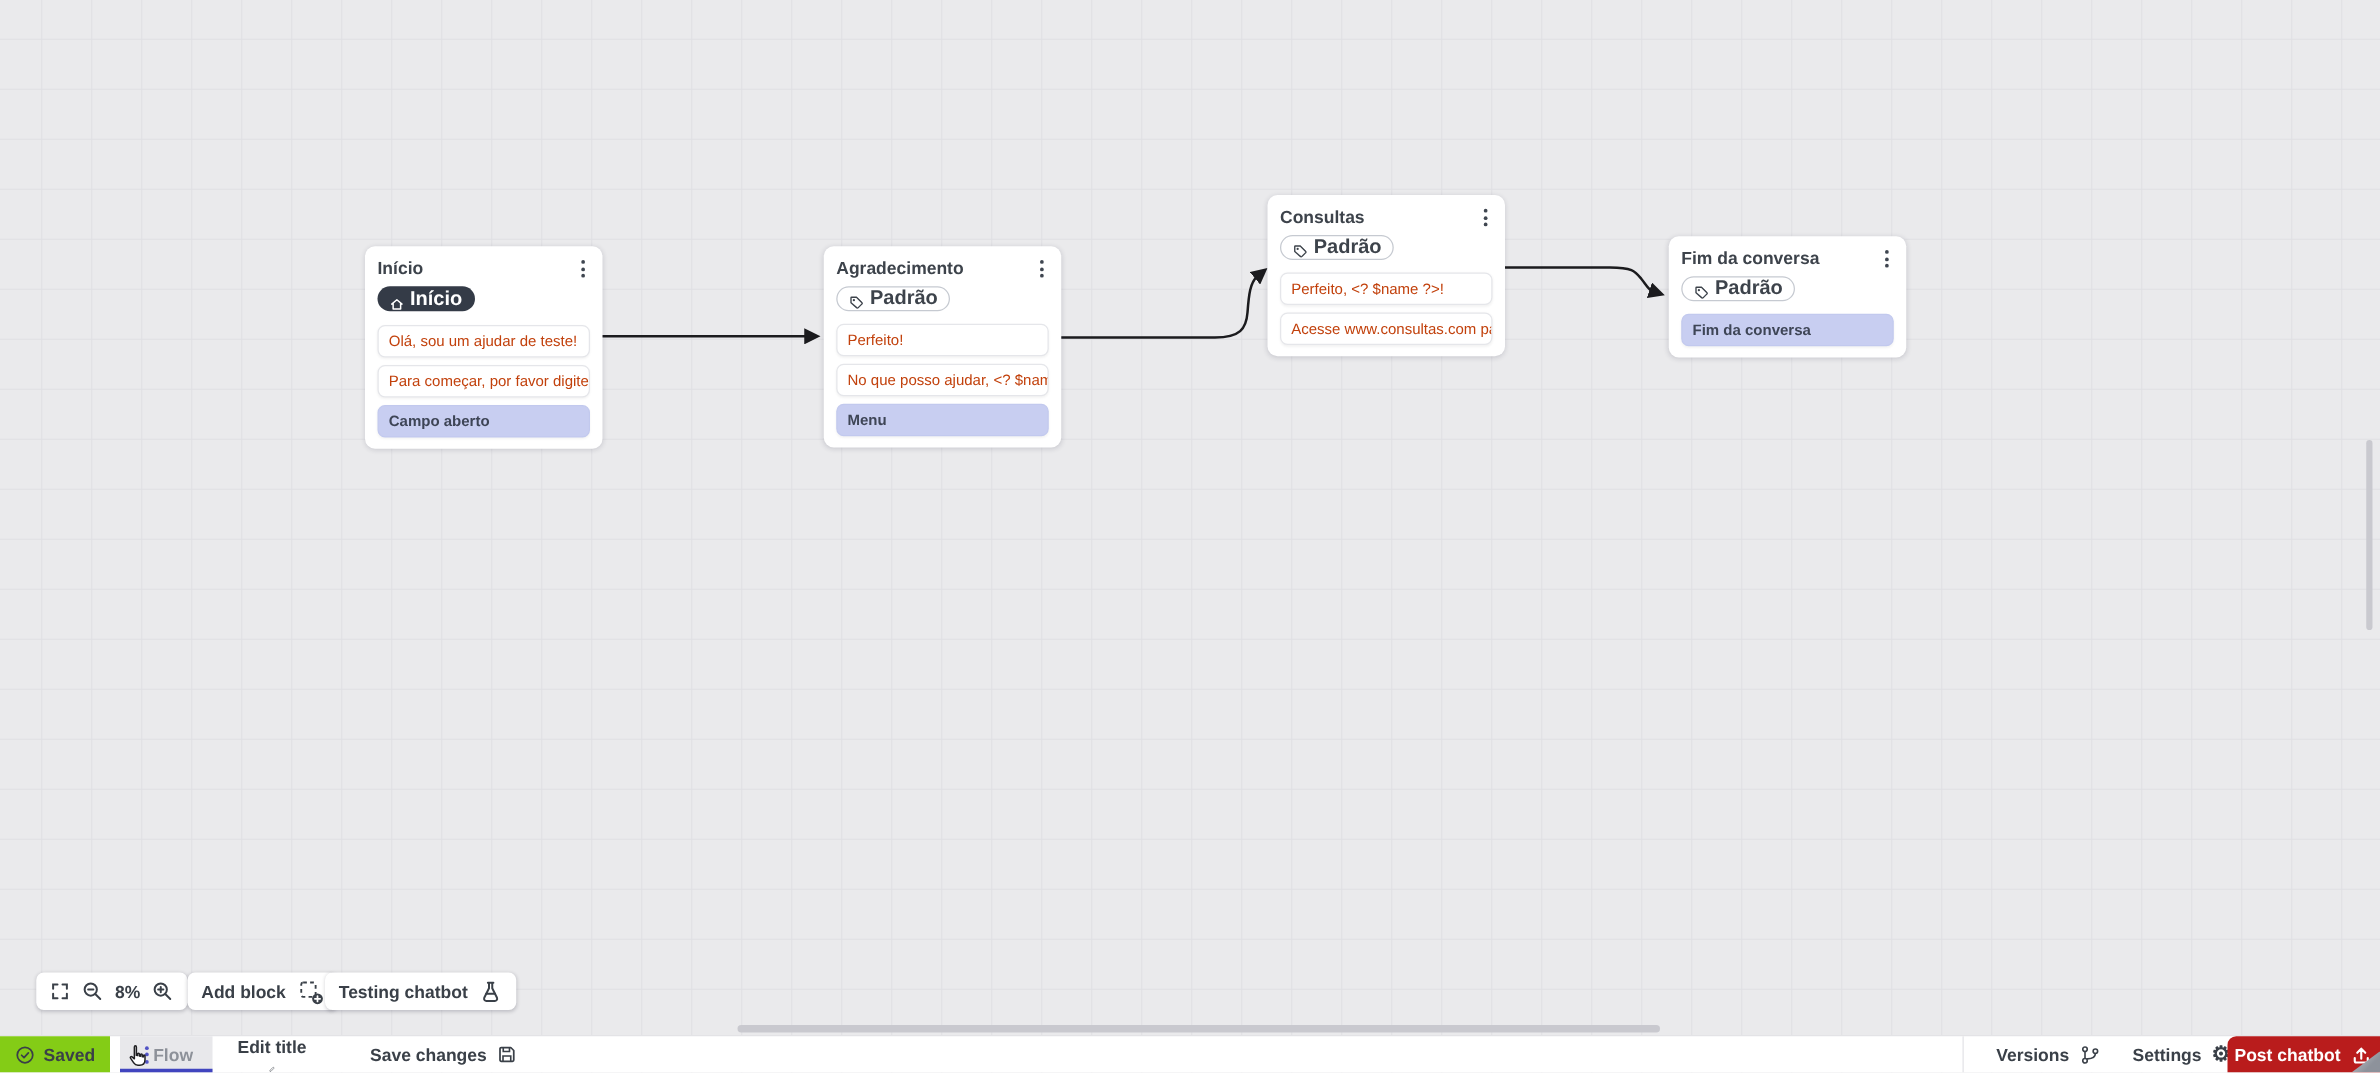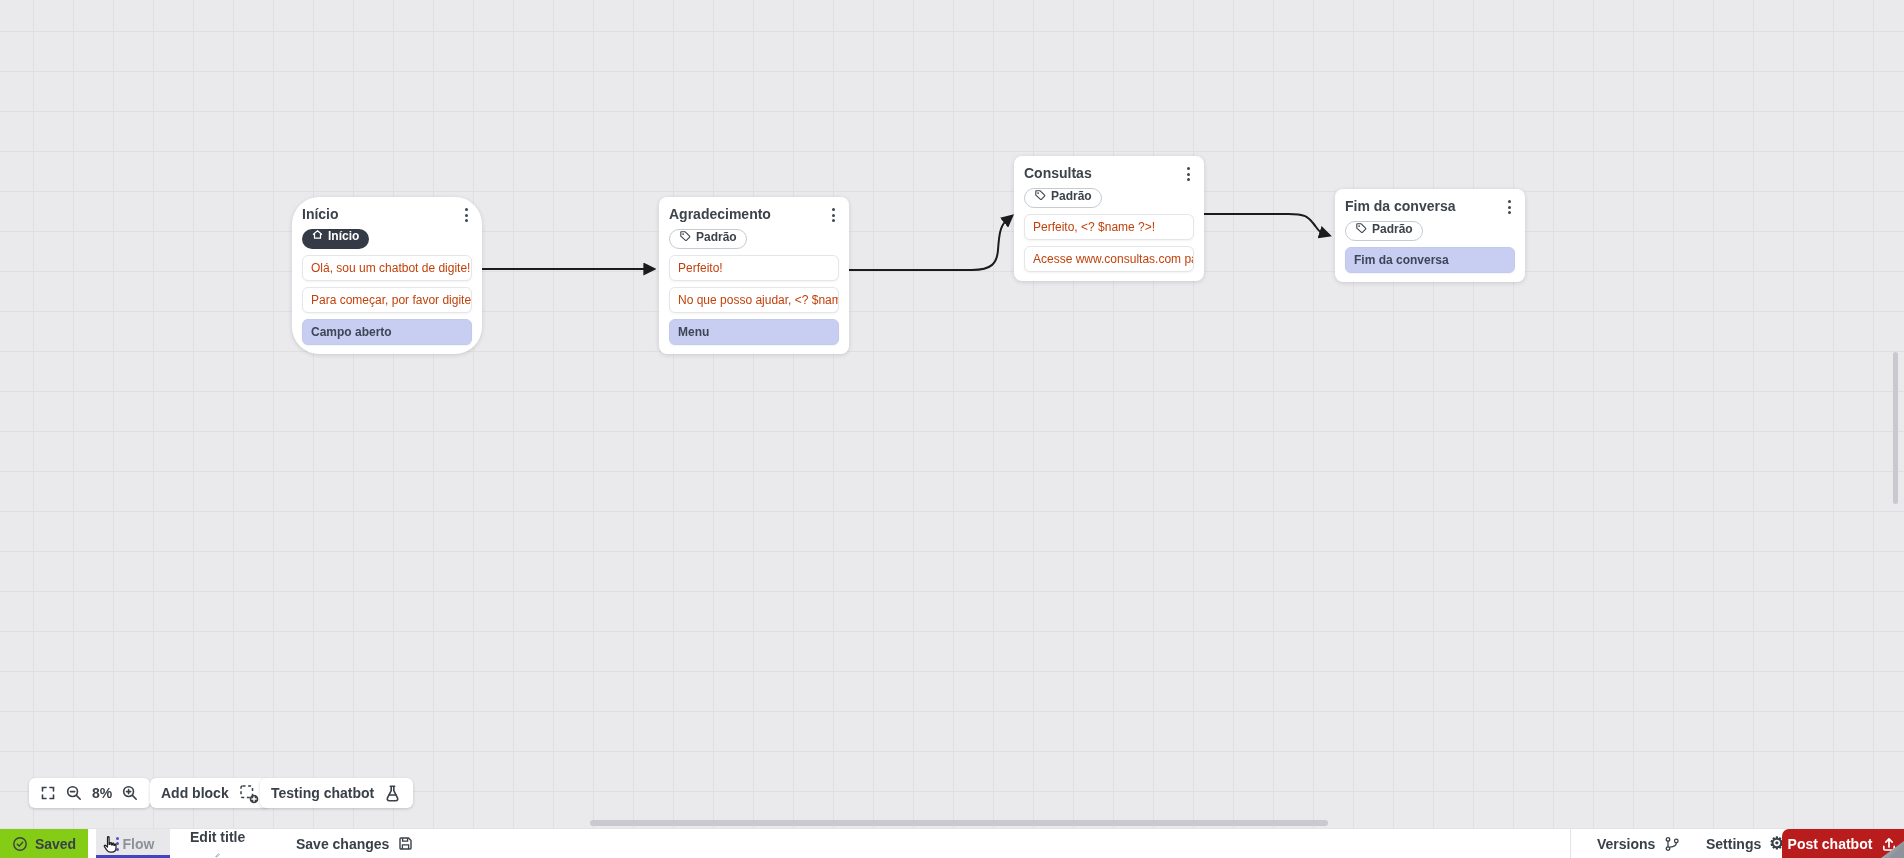--- a/index.html
+++ b/index.html
@@ -23,22 +23,22 @@
 
   
   .node {
     position: absolute; width: 190px; background: #fff; border-radius: 8px;
     padding: 8px 10px 9px; box-shadow: 0 1px 4px rgba(35,35,60,.16); z-index: 2;
   }
   .node-header { display: flex; justify-content: space-between; align-items: flex-start; height: 19px; }
   .node-title { font-size: 14px; line-height: 19px; font-weight: 700; color: #3d434b; }
   .kebab { display: flex; flex-direction: column; align-items: center; gap: 2.5px; padding: 3px 4px; cursor: pointer; }
   .kebab i { width: 3px; height: 3px; border-radius: 50%; background: #3f4650; }
-  .badge { display: inline-flex; align-items: flex-start; gap: 5px; height: 20px; border-radius: 11px;
-           font-size: 12px; font-weight: 700; margin-top: 5px; padding: 0 10px; }
+  .badge { display: inline-flex; align-items: flex-end; gap: 5px; height: 20px; border-radius: 11px;
+           font-size: 16px; font-weight: 700; margin-top: 5px; padding: 0 10px; }
   .badge.dark { background: #343b47; color: #fff; }
   .badge.outline { background: #fff; border: 1px solid #c6cad1; color: #3d434b; padding: 0 9px; }
   .msg {
     display: flex; align-items: center; height: 26px; margin-top: 6px; padding: 0 8px;
     background: #fff; border: 1px solid #e5e6ea; border-radius: 6px;
     font-size: 12px; color: #c2410c; white-space: nowrap; overflow: hidden;
     box-shadow: 0 1px 2px rgba(0,0,0,.05);
   }
   .msg.action { background: #c8cef1; border-color: #c2c9ee; color: #3e4556; font-weight: 700; }
 
@@ -99,36 +99,36 @@
     <defs>
       <marker id="arrow" viewBox="0 0 10 10" refX="2" refY="5" markerWidth="6.5" markerHeight="6.5" orient="auto">
         <path d="M0 0 L10 5 L0 10 z" fill="#1b1b1e"></path>
       </marker>
     </defs>
     <path class="edge" d="M482 269 H646" marker-end="url(#arrow)"></path>
     <path class="edge" d="M849 270 H972 C992 270 997 263 998 250 C999 236 1000 226 1006 221" marker-end="url(#arrow)"></path>
     <path class="edge" d="M1204 214 H1288 C1306 214 1308 217 1313 223 C1317 228 1319 232 1322 233" marker-end="url(#arrow)"></path>
   </svg>
 
-  <div class="node" style="left:292px; top:197px;border-radius:27px;">
+  <div class="node" style="left:292px; top:197px;">
     <div class="node-header">
       <span class="node-title">Início</span>
       <span class="kebab">
           <i></i>
           <i></i>
           <i></i>
         </span>
     </div>
     <span class="badge dark">
       <svg width="11" height="11" viewBox="0 0 11 11">
         <path d="M1.4 5.3 L5.5 1.8 L9.6 5.3 M2.5 4.6 V9.2 h6 V4.6" fill="none" stroke="#fff" stroke-width="1.2" stroke-linecap="round" stroke-linejoin="round"></path>
       </svg>
       <span>Início</span>
     </span>
-    <div class="msg">Olá, sou um chatbot de digite!</div>
+    <div class="msg">Olá, sou um ajudar de teste!</div>
     <div class="msg">Para começar, por favor digite o ...</div>
     <div class="msg action">Campo aberto</div>
   </div>
 
   <div class="node" style="left:659px; top:197px;">
     <div class="node-header">
       <span class="node-title">Agradecimento</span>
       <span class="kebab">
           <i></i>
           <i></i>

